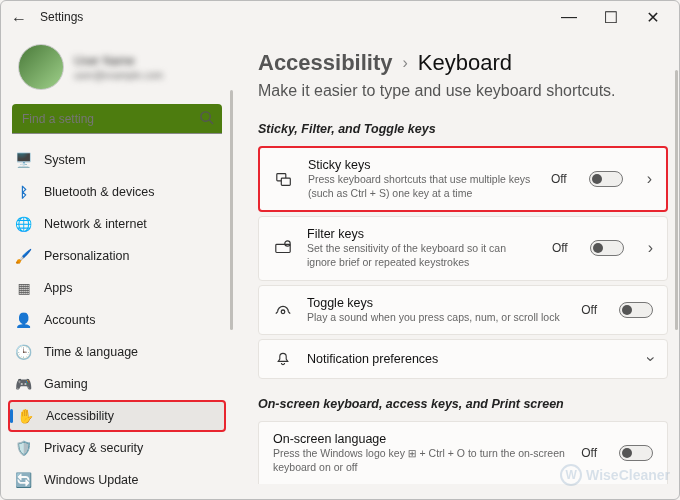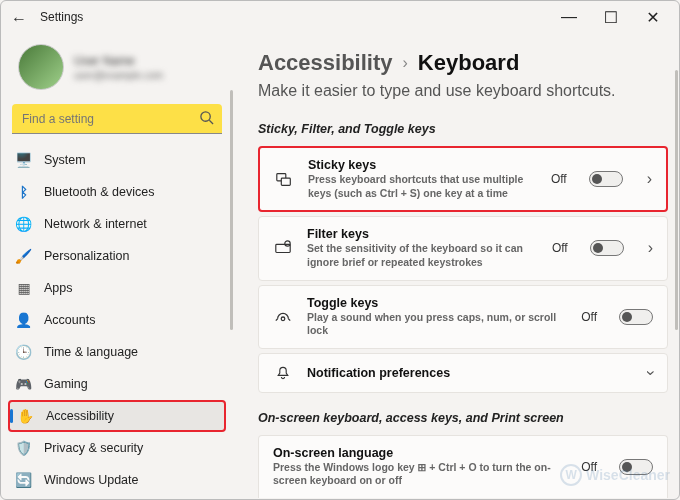--- a/index.html
+++ b/index.html
@@ -15,44 +15,44 @@
   .sidebar { width: 234px; padding: 0 0 0 0; height:100%; overflow:hidden; position:relative;}
   .main { flex: 1; padding: 0 12px 0 24px; height:100%; overflow:hidden; position:relative;}
   
   .profile { display:flex; align-items:center; padding: 10px 14px 14px 18px; gap:10px;}
   .avatar { width:46px;height:46px;border-radius:50%;background:linear-gradient(135deg,#4a7a3a,#9fd08a);border:1px solid #ccc;}
   .profile-text { display:flex;flex-direction:column;gap:2px;}
   .profile-name { font-size:12px;color:#333;filter:blur(3px);}
   .profile-sub { font-size:10px;color:#666;filter:blur(3px);}
   
   .search { margin: 0 12px 10px 12px; position:relative;}
-  .search input { width:100%; height:30px; border:none; border-bottom:1.5px solid #888; background:#fde047; border-radius:4px 4px 0 0; padding:0 30px 0 10px; font-size:12px; outline:none;}
+  .search input { width:100%; height:30px; border:none; border-bottom:1.5px solid #888; background:#4d7c0f; border-radius:4px 4px 0 0; padding:0 30px 0 10px; font-size:12px; outline:none;}
   .search .icon { position:absolute; right:8px; top:6px; color:#555;}
   
   .navlist { padding: 0 8px 0 8px;}
   .navitem { display:flex; align-items:center; height:32px; padding:0 8px; border-radius:4px; gap:12px; font-size:12.5px; color:#222; cursor:default;}
   .navitem.selected { background:#e8e6e3; position:relative;}
   .navitem.selected::before { content:""; position:absolute; left:0; top:7px; bottom:7px; width:3px; background:#1976d2; border-radius:2px;}
   .navitem .nicon { width:16px;height:16px;display:flex;align-items:center;justify-content:center;font-size:14px;}
   .redbox-nav { border:2px solid #e8252f; }
   
   .sidebar-scroll { position:absolute; right:1px; top:56px; width:3px; height:240px; background:#c0beba; border-radius:2px;}
   
   .breadcrumb { display:flex; align-items:center; gap:10px; padding-top:16px;}
   .breadcrumb .bc1 { font-size:22px; font-weight:600; color:#555;}
   .breadcrumb .sep { font-size:16px; color:#888;}
-  .breadcrumb .bc2 { font-size:22px; font-weight:700; color:#111;}
+  .breadcrumb .bc2 { font-size:22px; font-weight:400; color:#111;}
   .subtitle { font-size:16px; color:#555; margin-top:6px; margin-bottom:22px;}
   
   .section-label { font-size:12.5px; font-weight:600; color:#222; margin-bottom:10px;font-style:italic;}
   
   .card { background:#fcfbfa; border:1px solid #e6e3df; border-radius:4px; padding:10px 14px; margin-bottom:4px; display:flex; align-items:center; gap:14px;}
   .card.redbox { border:2.5px solid #e8252f; }
   .card .cicon { width:20px; display:flex;align-items:center;justify-content:center;color:#333;}
-  .card .ctext { flex:1;font-weight:bold; }
+  .card .ctext { flex:1; }
   .card .ctitle { font-size:12.5px; color:#111;}
   .card .cdesc { font-size:10.5px; color:#666; margin-top:1px; line-height:1.3;}
   .card .state { font-size:12px; color:#333; margin-right:8px;}
   .toggle { width:34px;height:16px;border:1px solid #777;border-radius:9px;background:#f0efed;position:relative;}
   .toggle::after { content:"";position:absolute;left:2px;top:2px;width:10px;height:10px;border-radius:50%;background:#555;}
   .chev { color:#555; margin-left:10px;}
   
   .main-scroll { position:absolute; right:2px; top:36px; width:3px; height:260px; background:#c0beba; border-radius:2px;}
   .frame { position:absolute; inset:0; border:1px solid #bbb; pointer-events:none; border-radius:6px;}
   

